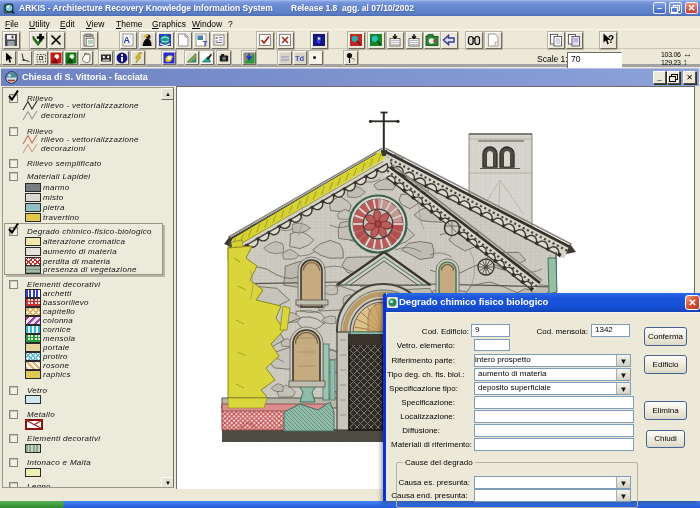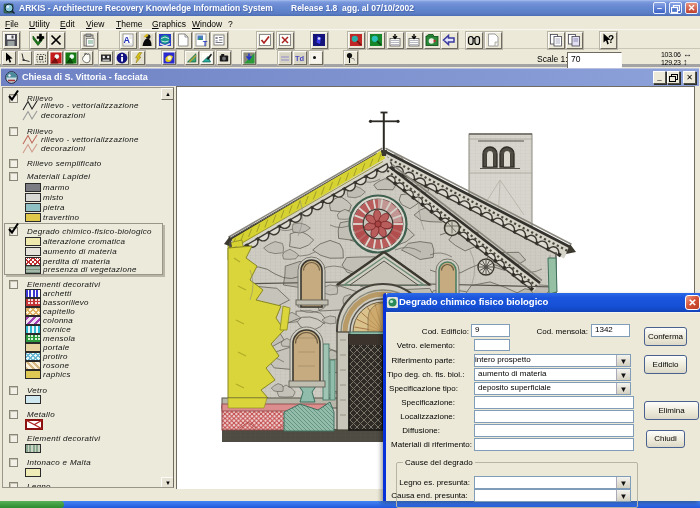--- a/index.html
+++ b/index.html
@@ -958,25 +958,25 @@
       <div class="dlab" style="left:0px;top:85px;width:68px;text-align:right;">Specificazione:</div>
       <div class="dbox" style="left:87px;top:83px;width:160px;height:13px;"></div>
       <div class="dlab" style="left:0px;top:99px;width:68px;text-align:right;">Localizzazione:</div>
       <div class="dbox" style="left:87px;top:97px;width:160px;height:13px;"></div>
       <div class="dlab" style="left:0px;top:113px;width:53px;text-align:right;">Diffusione:</div>
       <div class="dbox" style="left:87px;top:111px;width:160px;height:13px;"></div>
       <div class="dlab" style="left:0px;top:127px;width:85px;text-align:right;">Materiali di riferimento:</div>
       <div class="dbox" style="left:87px;top:125px;width:160px;height:13px;"></div>
       <div class="dbtn" style="left:257px;top:14px;width:43px;height:19px;line-height:17px;">Conferma</div>
       <div class="dbtn" style="left:257px;top:42px;width:43px;height:19px;line-height:17px;">Edificio</div>
-      <div class="dbtn" style="left:257px;top:88px;width:55px;height:19px;line-height:17px;">Elimina</div>
+      <div class="dbtn" style="left:257px;top:88px;width:43px;height:19px;line-height:17px;">Elimina</div>
       <div class="dbtn" style="left:259px;top:117px;width:39px;height:18px;line-height:16px;">Chiudi</div>
       <div class="grp" style="left:9px;top:149px;width:242px;height:46px;"></div>
       <div class="dlab" style="left:16px;top:145px;background:#ece9d8;padding:0 2px;">Cause del degrado</div>
-      <div class="dlab" style="left:0px;top:165px;width:83px;text-align:right;">Legno es. presunta:</div>
+      <div class="dlab" style="left:0px;top:165px;width:83px;text-align:right;">Causa es. presunta:</div>
       <div class="ddrop" style="left:87px;top:163px;width:157px;height:13px;padding-left:3px;">
         <div class="darr"></div>
       </div>
       <div class="dlab" style="left:0px;top:178px;width:85px;text-align:center;">Causa end. presunta:</div>
       <div class="ddrop" style="left:87px;top:176px;width:157px;height:13px;padding-left:3px;">
         <div class="darr"></div>
       </div>
 </div>
   </div>
 <div class="abs" id="bottomstrip"></div>

